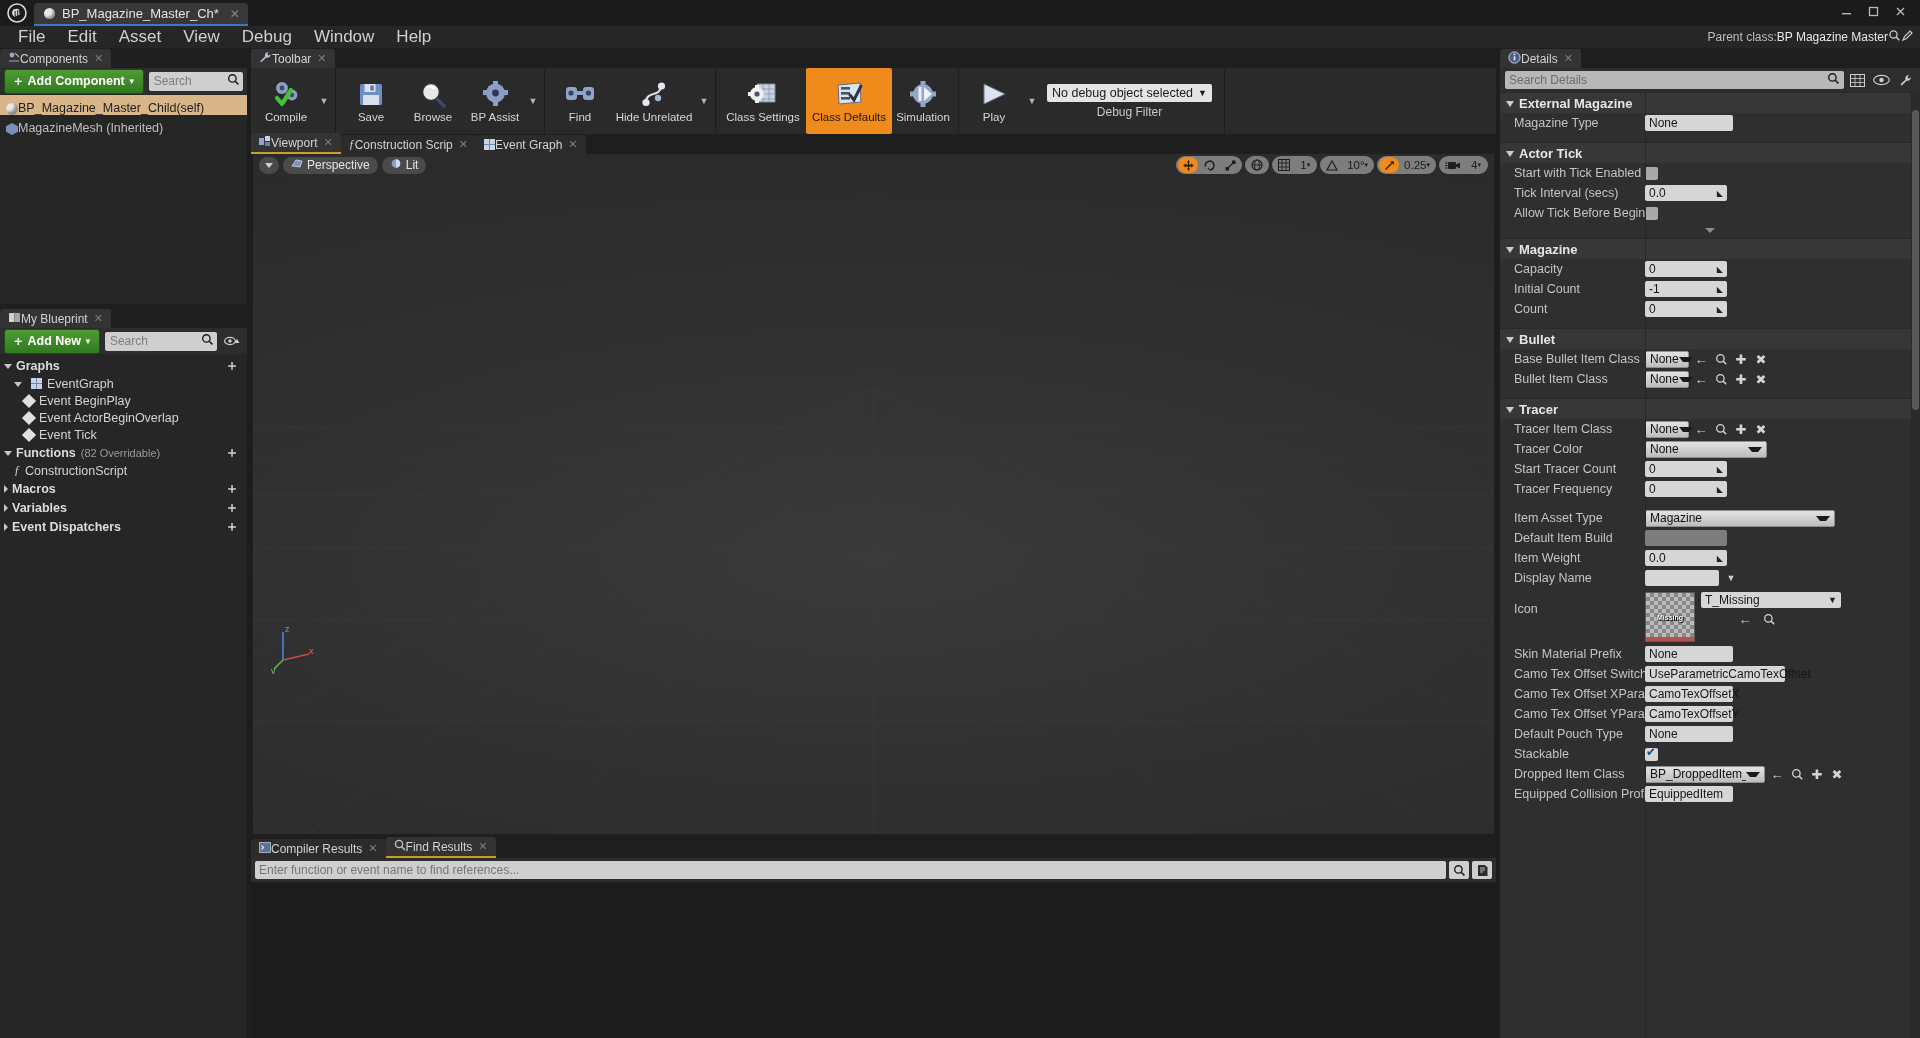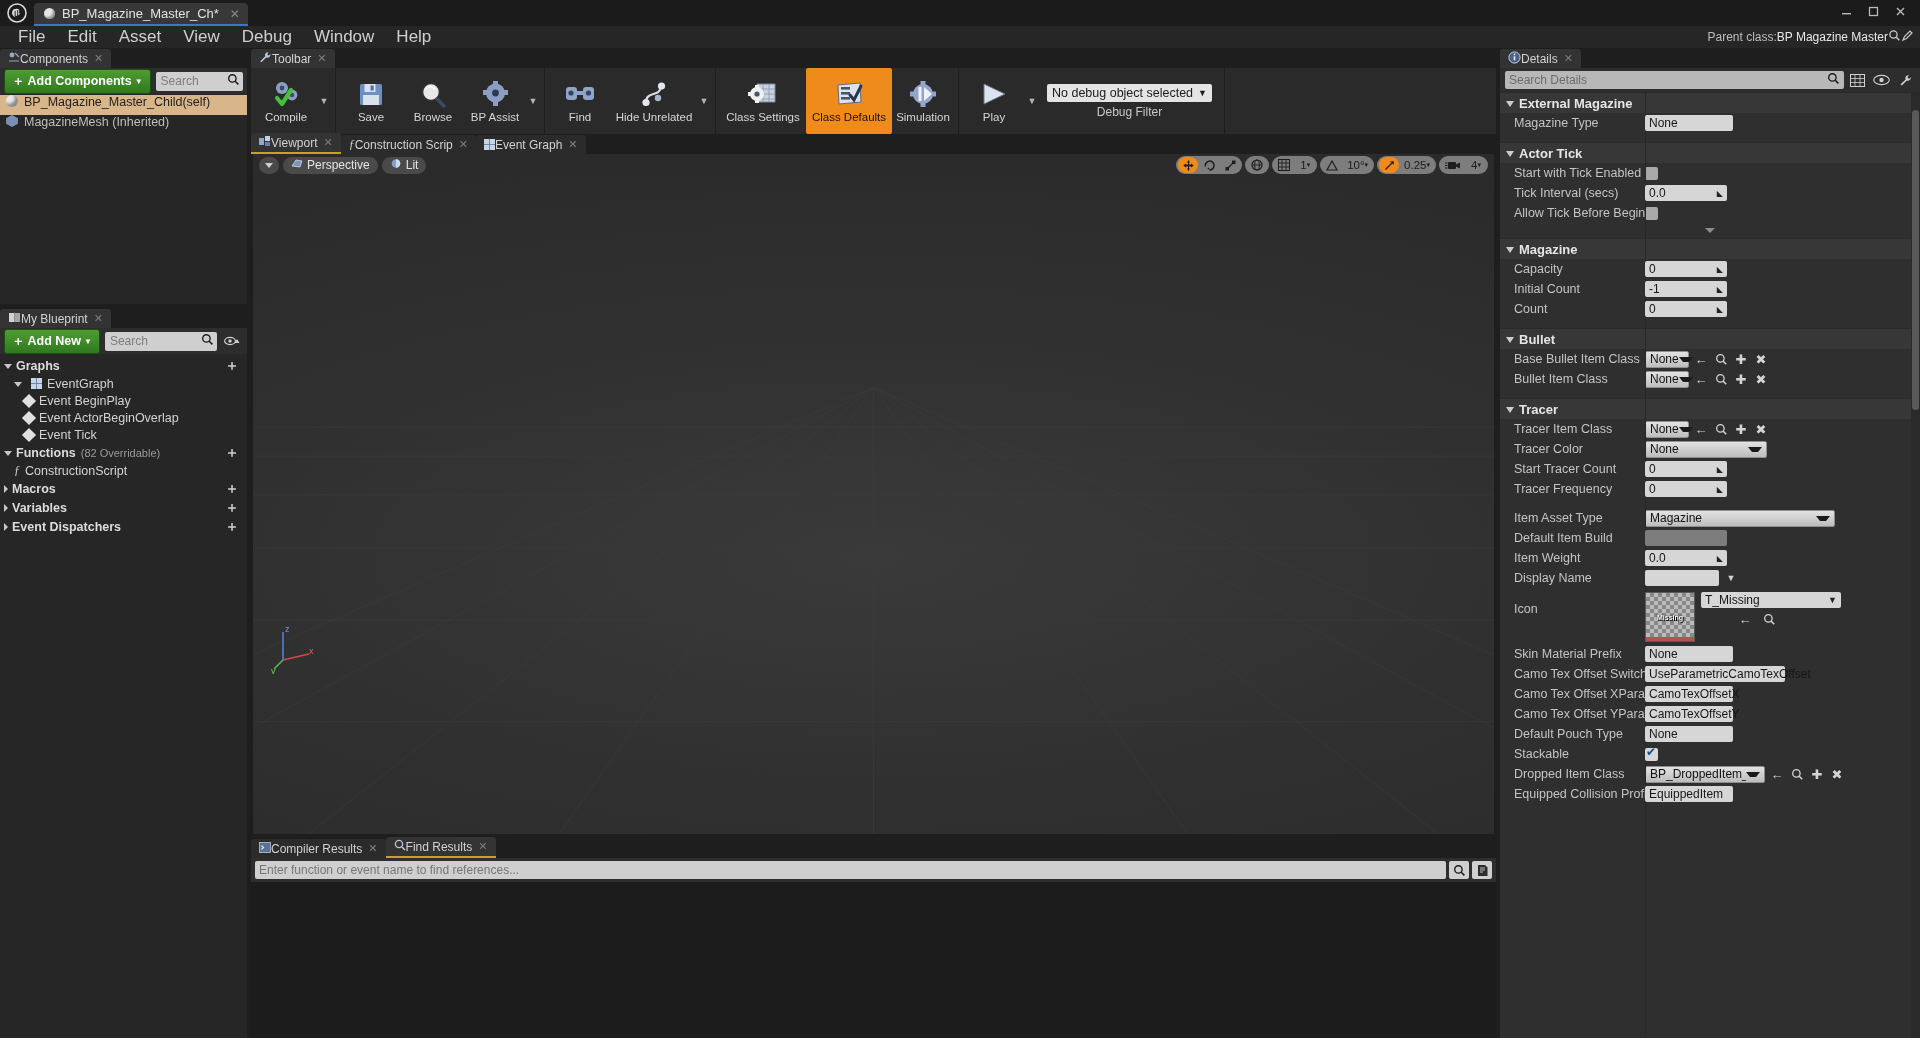--- a/index.html
+++ b/index.html
@@ -71,21 +71,21 @@
     border-radius: 3px; display: flex; align-items: center; gap: 3px; white-space: nowrap;
   }
   .searchbox {
     flex: 1; height: 19px; background: #cfcfcf; border-radius: 2px;
     display: flex; align-items: center; padding: 0 3px 0 5px; color: #7d7d7d; font-size: 12px;
     position: relative;
   }
   .searchbox .mag { margin-left: auto; color: #222; font-size: 13px; }
   .comp-list { flex: 1; background: #262626; padding-top: 1px; }
   .comp-row {
-    height: 20px; display: flex; align-items: flex-start; gap: 6px; padding-left: 6px; font-size: 12.5px;
+    height: 20px; display: flex; align-items: flex-end; padding-left: 6px; font-size: 12.5px;
   }
   .comp-row.selected { background: #d9b68a; color: #1d1d1d; }
   .comp-sphere { width: 12px; height: 12px; border-radius: 50%; background: #e8e8e8; box-shadow: inset -3px -3px 3px rgba(0,0,0,.4); }
   .comp-child { padding-left: 6px; color: #bfbfbf; }
   .mesh-ico { width: 12px; height: 12px; background: #7a8fb5; clip-path: polygon(50% 0,100% 28%,100% 72%,50% 100%,0 72%,0 28%); }
 
   
   .myblueprint { flex: 1; display: flex; flex-direction: column; background: #2a2a2a; }
   .mb-tree { flex: 1; background: #262626; padding-top: 2px; overflow: hidden; }
   .mb-sec {
@@ -292,21 +292,21 @@
                   <path d="M1 10 L11 10 M7 2 L11 6" stroke="#9aa8bd" stroke-width="1.2"></path>
                 </svg>
             </span>
             <span>Components</span>
             <span class="x">✕</span>
           </div>
         </div>
         <div class="panel-toolrow">
           <div class="green-btn">
             <span>＋</span>
-            <span>Add Components</span>
+            <span>Add Component</span>
             <span style="font-size:8px">▼</span>
           </div>
           <div class="searchbox">
             <span>Search</span>
             <span class="mag">
               <svg width="13" height="13" viewBox="0 0 13 13">
                   <circle cx="5.4" cy="5.4" r="3.7" fill="none" stroke="#1d1d1d" stroke-width="1.4"></circle>
                   <path d="M8.2 8.2 L11.4 11.4" stroke="#1d1d1d" stroke-width="1.6"></path>
                 </svg>
             </span>

